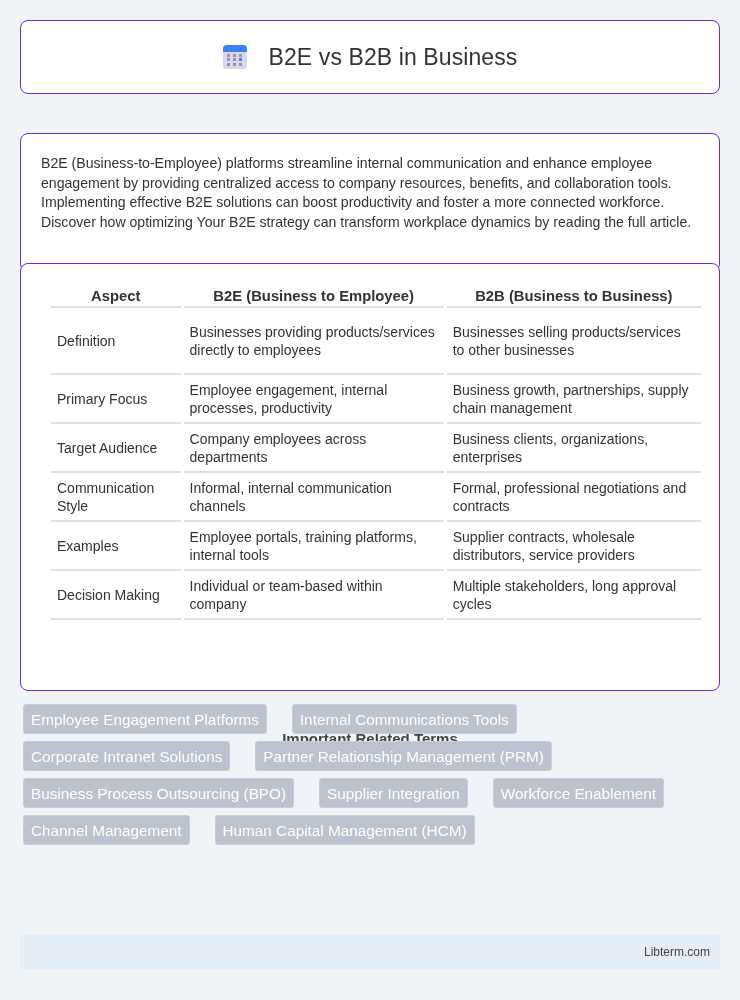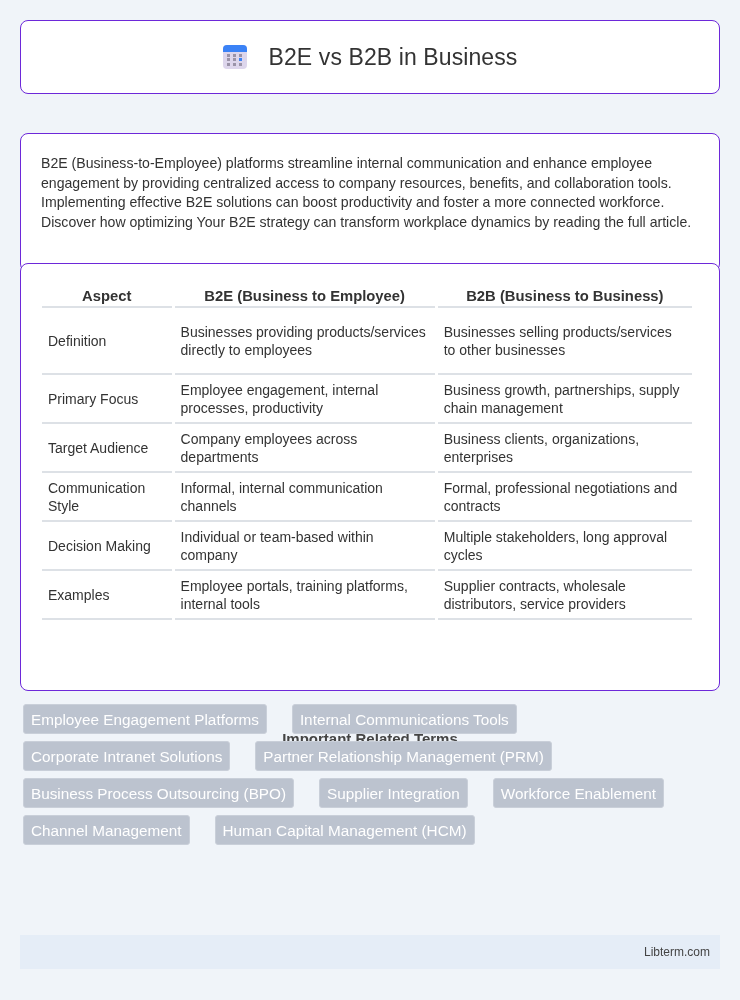--- a/index.html
+++ b/index.html
@@ -24,21 +24,21 @@
   .cal-icon .body { position: absolute; left: 0; top: 0; width: 24px; height: 24px; border-radius: 4px; background: #ddd6ec; overflow: hidden; }
   .cal-icon .top { position: absolute; left: 0; top: 0; width: 24px; height: 7px; background: #3b82f6; border-radius: 4px 4px 0 0; }
   .cal-icon .dots { position: absolute; left: 4px; top: 9px; width: 16px; height: 12px; display: grid; grid-template-columns: repeat(3, 1fr); grid-template-rows: repeat(3, 1fr); gap: 1px; }
   .cal-icon .dots span { display: block; width: 3px; height: 3px; background: #9a93a8; margin: auto; }
   .cal-icon .dots span.hl { background: #3b82f6; }
   .title { font-size: 23px; color: #333; font-weight: normal; letter-spacing: 0.1px; }
 
   .intro-card { top: 104px; height: 139px; padding: 20px 20px 0 20px; margin-top: 29px; }
   .intro-text { font-size: 14.1px; line-height: 19.5px; color: #333; }
 
-  .table-card { top: 263px; height: 428px; padding: 20px 21px; }
+  .table-card { top: 263px; height: 428px; padding: 20px 30px; }
   table { width: 656px; border-collapse: separate; border-spacing: 3px 0; margin-left: -3px; }
   th { font-size: 14.8px; font-weight: bold; color: #333; text-align: center; padding: 4px 6px 2px 6px; border-bottom: 2px solid #dde1e6; height: 24px; }
   td { font-size: 14px; line-height: 18px; color: #333; padding: 0 6px; border-bottom: 2px solid #dde1e6; vertical-align: middle; }
   th.c1, td.c1 { width: 130px; }
   th.c2, td.c2 { width: 263px; margin-left: 32px; }
   th.c3, td.c3 { width: 257px; }
   tr.r0 td { height: 67px; }
   tr.rn td { height: 49px; }
 
   .terms-title { position: absolute; top: 730px; left: 0; width: 740px; text-align: center; font-size: 15px; color: #444; }
@@ -99,28 +99,28 @@
         <td class="c1">Target Audience</td>
         <td class="c2">Company employees across departments</td>
         <td class="c3">Business clients, organizations, enterprises</td>
       </tr>
       <tr class="rn">
         <td class="c1">Communication Style</td>
         <td class="c2">Informal, internal communication channels</td>
         <td class="c3">Formal, professional negotiations and contracts</td>
       </tr>
       <tr class="rn">
+        <td class="c1">Examples</td>
+        <td class="c2">Employee portals, training platforms, internal tools</td>
+        <td class="c3">Supplier contracts, wholesale distributors, service providers</td>
+      </tr>
+      <tr class="rn">
         <td class="c1">Decision Making</td>
         <td class="c2">Individual or team-based within company</td>
         <td class="c3">Multiple stakeholders, long approval cycles</td>
-      </tr>
-      <tr class="rn">
-        <td class="c1">Examples</td>
-        <td class="c2">Employee portals, training platforms, internal tools</td>
-        <td class="c3">Supplier contracts, wholesale distributors, service providers</td>
       </tr>
     </tbody>
   </table>
 </div>
 
 <h2 class="terms-title">Important Related Terms</h2>
 
 <div class="tags">
   <a class="tag">Employee Engagement Platforms</a>
   <a class="tag">Internal Communications Tools</a>

